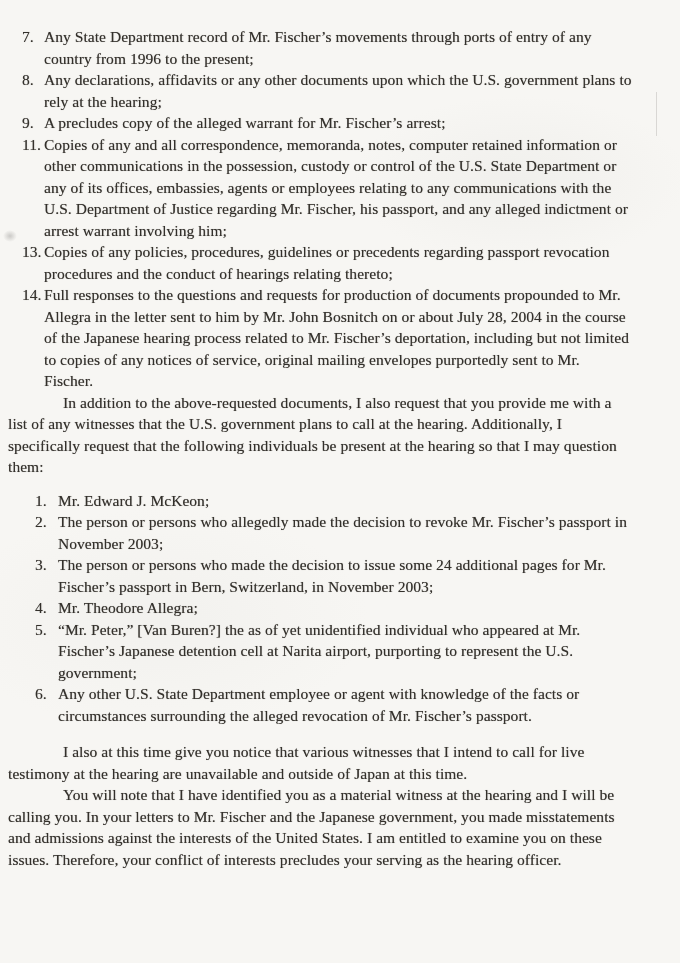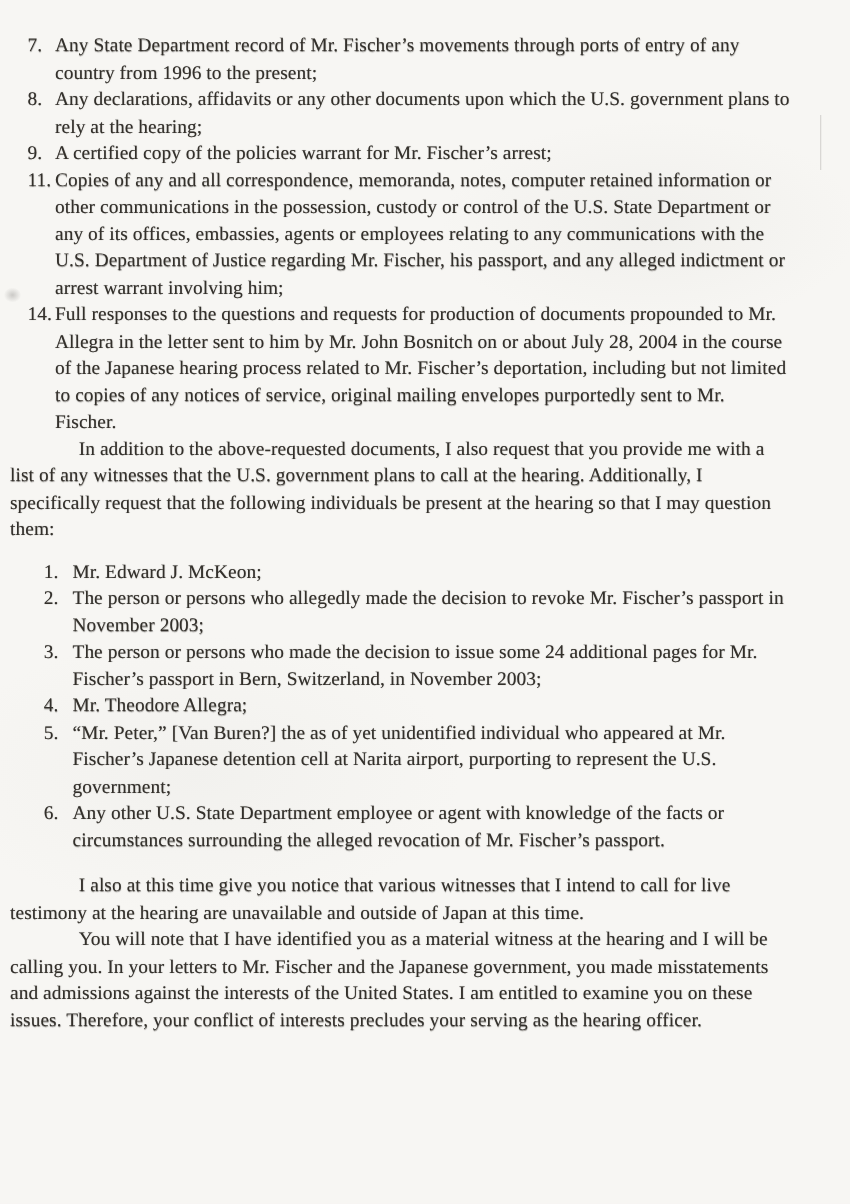--- a/index.html
+++ b/index.html
@@ -88,30 +88,34 @@
         <span class="txt">Any State Department record of Mr. Fischer’s movements through ports of entry of any country from 1996 to the present;</span>
       </li>
 
       <li>
         <span class="num">8.</span>
         <span class="txt">Any declarations, affidavits or any other documents upon which the U.S. government plans to rely at the hearing;</span>
       </li>
 
       <li>
         <span class="num">9.</span>
-        <span class="txt">A certified copy of the policies warrant for Mr. Fischer’s arrest;</span>
+        <span class="txt">A precludes copy of the alleged warrant for Mr. Fischer’s arrest;</span>
       </li>
 
 
       <li>
         <span class="num">11.</span>
         <span class="txt">Copies of any and all correspondence, memoranda, notes, computer retained information or other communications in the possession, custody or control of the U.S. State Department or any of its offices, embassies, agents or employees relating to any communications with the U.S. Department of Justice regarding Mr. Fischer, his passport, and any alleged indictment or arrest warrant involving him;</span>
       </li>
 
 
+      <li>
+        <span class="num">13.</span>
+        <span class="txt">Copies of any policies, procedures, guidelines or precedents regarding passport revocation procedures and the conduct of hearings relating thereto;</span>
+      </li>
 
       <li>
         <span class="num">14.</span>
         <span class="txt">Full responses to the questions and requests for production of documents propounded to Mr. Allegra in the letter sent to him by Mr. John Bosnitch on or about July 28, 2004 in the course of the Japanese hearing process related to Mr. Fischer’s deportation, including but not limited to copies of any notices of service, original mailing envelopes purportedly sent to Mr. Fischer.</span>
       </li>
     </ol>
 
   <p class="para para-1">In addition to the above-requested documents, I also request that you provide me with a list of any witnesses that the U.S. government plans to call at the hearing. Additionally, I specifically request that the following individuals be present at the hearing so that I may question them:</p>
 
   <ol class="list list-b">

